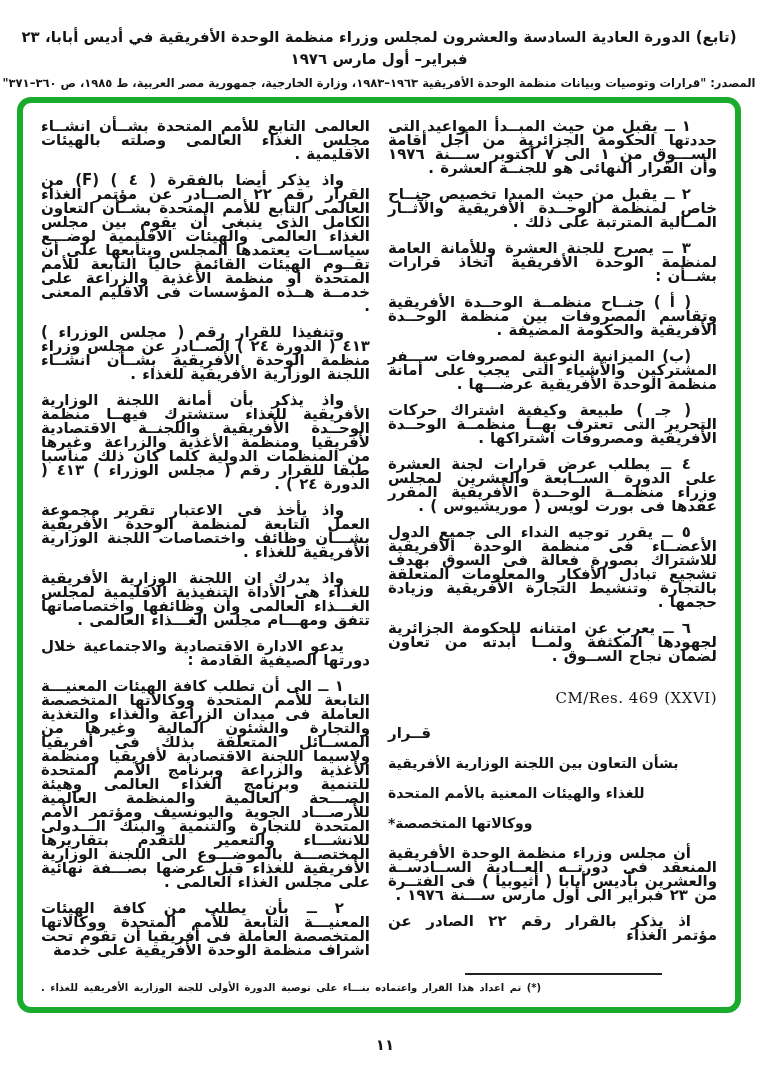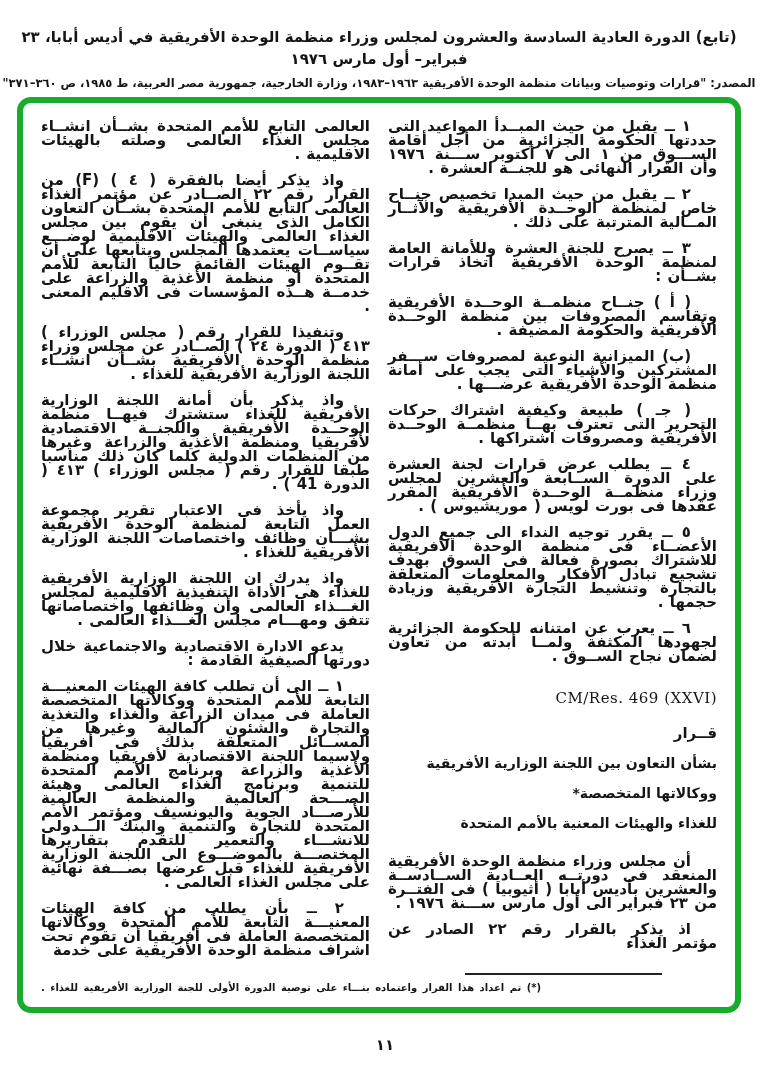--- a/index.html
+++ b/index.html
@@ -53,21 +53,21 @@
   .para.no-indent { text-indent: 0; }
 
   
   .res-id {
     direction: ltr; text-align: right;
     font-family: "DejaVu Serif", serif;
     font-size: 15px; font-weight: normal;
     margin: 26px 0 18px 0;
     letter-spacing: 0.5px;
   }
-  .res-title { text-align: right; margin-bottom: 22px; }
+  .res-title { text-align: left; margin-bottom: 14px; }
   .res-title .t-line {
     font-size: 14px; font-weight: bold; line-height: 17px;
     margin-bottom: 13px;
   }
   .res-title .t-line.first { font-size: 15px; }
 
   
   .footnote-area { direction: rtl; margin-top: 4px; }
   .footnote-rule {
     height: 1.5px; background: #222;
@@ -113,33 +113,33 @@
         <p class="para">( جـ ) طبيعة وكيفية اشتراك حركات التحرير التى تعترف بهــا منظمــة الوحــدة الأفريقية ومصروفات اشتراكها .</p>
         <p class="para">٤ ــ يطلب عرض قرارات لجنة العشرة على الدورة الســابعة والعشرين لمجلس وزراء منظمــة الوحــدة الأفريقية المقرر عقدها فى بورت لويس ( موريشيوس ) .</p>
         <p class="para">٥ ــ يقرر توجيه النداء الى جميع الدول الأعضــاء فى منظمة الوحدة الأفريقية للاشتراك بصورة فعالة فى السوق بهدف تشجيع تبادل الأفكار والمعلومات المتعلقة بالتجارة وتنشيط التجارة الأفريقية وزيادة حجمها .</p>
         <p class="para">٦ ــ يعرب عن امتنانه للحكومة الجزائرية لجهودها المكثفة ولمــا أبدته من تعاون لضمان نجاح الســوق .</p>
 
         <div class="res-id">CM/Res. 469 (XXVI)</div>
 
         <div class="res-title">
           <div class="t-line first">قــرار</div>
           <div class="t-line">بشأن التعاون بين اللجنة الوزارية الأفريقية</div>
+          <div class="t-line">للغذاء والهيئات المعنية بالأمم المتحدة</div>
           <div class="t-line">ووكالاتها المتخصصة*</div>
-          <div class="t-line">للغذاء والهيئات المعنية بالأمم المتحدة</div>
         </div>
 
         <p class="para">أن مجلس وزراء منظمة الوحدة الأفريقية المنعقد فى دورتــه العــادية الســادســة والعشرين بأديس أبابا ( أثيوبيا ) فى الفتــرة من ٢٣ فبراير الى أول مارس ســـنة ١٩٧٦ .</p>
         <p class="para">اذ يذكر بالقرار رقم ٢٢ الصادر عن مؤتمر الغذاء</p>
       </div>
 
       <div class="col">
         <p class="para no-indent">العالمى التابع للأمم المتحدة بشــأن انشــاء مجلس الغذاء العالمى وصلته بالهيئات الاقليمية .</p>
         <p class="para">واذ يذكر أيضا بالفقرة ( ٤ ) (F) من القرار رقم ٢٢ الصــادر عن مؤتمر الغذاء العالمى التابع للأمم المتحدة بشــأن التعاون الكامل الذى ينبغى أن يقوم بين مجلس الغذاء العالمى والهيئات الاقليمية لوضـــع سياســات يعتمدها المجلس ويتابعها على أن تقــوم الهيئات القائمة حاليا التابعة للأمم المتحدة أو منظمة الأغذية والزراعة على خدمــة هــذه المؤسسات فى الاقليم المعنى .</p>
         <p class="para">وتنفيذا للقرار رقم ( مجلس الوزراء ) ٤١٣ ( الدورة ٢٤ ) الصــادر عن مجلس وزراء منظمة الوحدة الأفريقية بشــأن انشــاء اللجنة الوزارية الأفريقية للغذاء .</p>
-        <p class="para">واذ يذكر بأن أمانة اللجنة الوزارية الأفريقية للغذاء ستشترك فيهــا منظمة الوحــدة الأفريقية واللجنــة الاقتصادية لأفريقيا ومنظمة الأغذية والزراعة وغيرها من المنظمات الدولية كلما كان ذلك مناسبا طبقا للقرار رقم ( مجلس الوزراء ) ٤١٣ ( الدورة 41 ) .</p>
+        <p class="para">واذ يذكر بأن أمانة اللجنة الوزارية الأفريقية للغذاء ستشترك فيهــا منظمة الوحــدة الأفريقية واللجنــة الاقتصادية لأفريقيا ومنظمة الأغذية والزراعة وغيرها من المنظمات الدولية كلما كان ذلك مناسبا طبقا للقرار رقم ( مجلس الوزراء ) ٤١٣ ( الدورة ٢٤ ) .</p>
         <p class="para">واذ يأخذ فى الاعتبار تقرير مجموعة العمل التابعة لمنظمة الوحدة الأفريقية بشـــأن وظائف واختصاصات اللجنة الوزارية الأفريقية للغذاء .</p>
         <p class="para">واذ يدرك ان اللجنة الوزارية الأفريقية للغذاء هى الأداة التنفيذية الاقليمية لمجلس الغـــذاء العالمى وأن وظائفها واختصاصاتها تتفق ومهـــام مجلس الغـــذاء العالمى .</p>
         <p class="para">يدعو الادارة الاقتصادية والاجتماعية خلال دورتها الصيفية القادمة :</p>
         <p class="para">١ ــ الى أن تطلب كافة الهيئات المعنيـــة التابعة للأمم المتحدة ووكالاتها المتخصصة العاملة فى ميدان الزراعة والغذاء والتغذية والتجارة والشئون المالية وغيرها من المســائل المتعلقة بذلك فى أفريقيا ولاسيما اللجنة الاقتصادية لأفريقيا ومنظمة الأغذية والزراعة وبرنامج الأمم المتحدة للتنمية وبرنامج الغذاء العالمى وهيئة الصـــحة العالمية والمنظمة العالمية للأرصـــاد الجوية واليونسيف ومؤتمر الأمم المتحدة للتجارة والتنمية والبنك الـــدولى للانشـــاء والتعمير للتقدم بتقاريرها المختصـــة بالموضـــوع الى اللجنة الوزارية الأفريقية للغذاء قبل عرضها بصـــفة نهائية على مجلس الغذاء العالمى .</p>
         <p class="para">٢ ــ بأن يطلب من كافة الهيئات المعنيـــة التابعة للأمم المتحدة ووكالاتها المتخصصة العاملة فى أفريقيا أن تقوم تحت اشراف منظمة الوحدة الأفريقية على خدمة</p>
       </div>
 
     </div>
 
     <div class="footnote-area">

